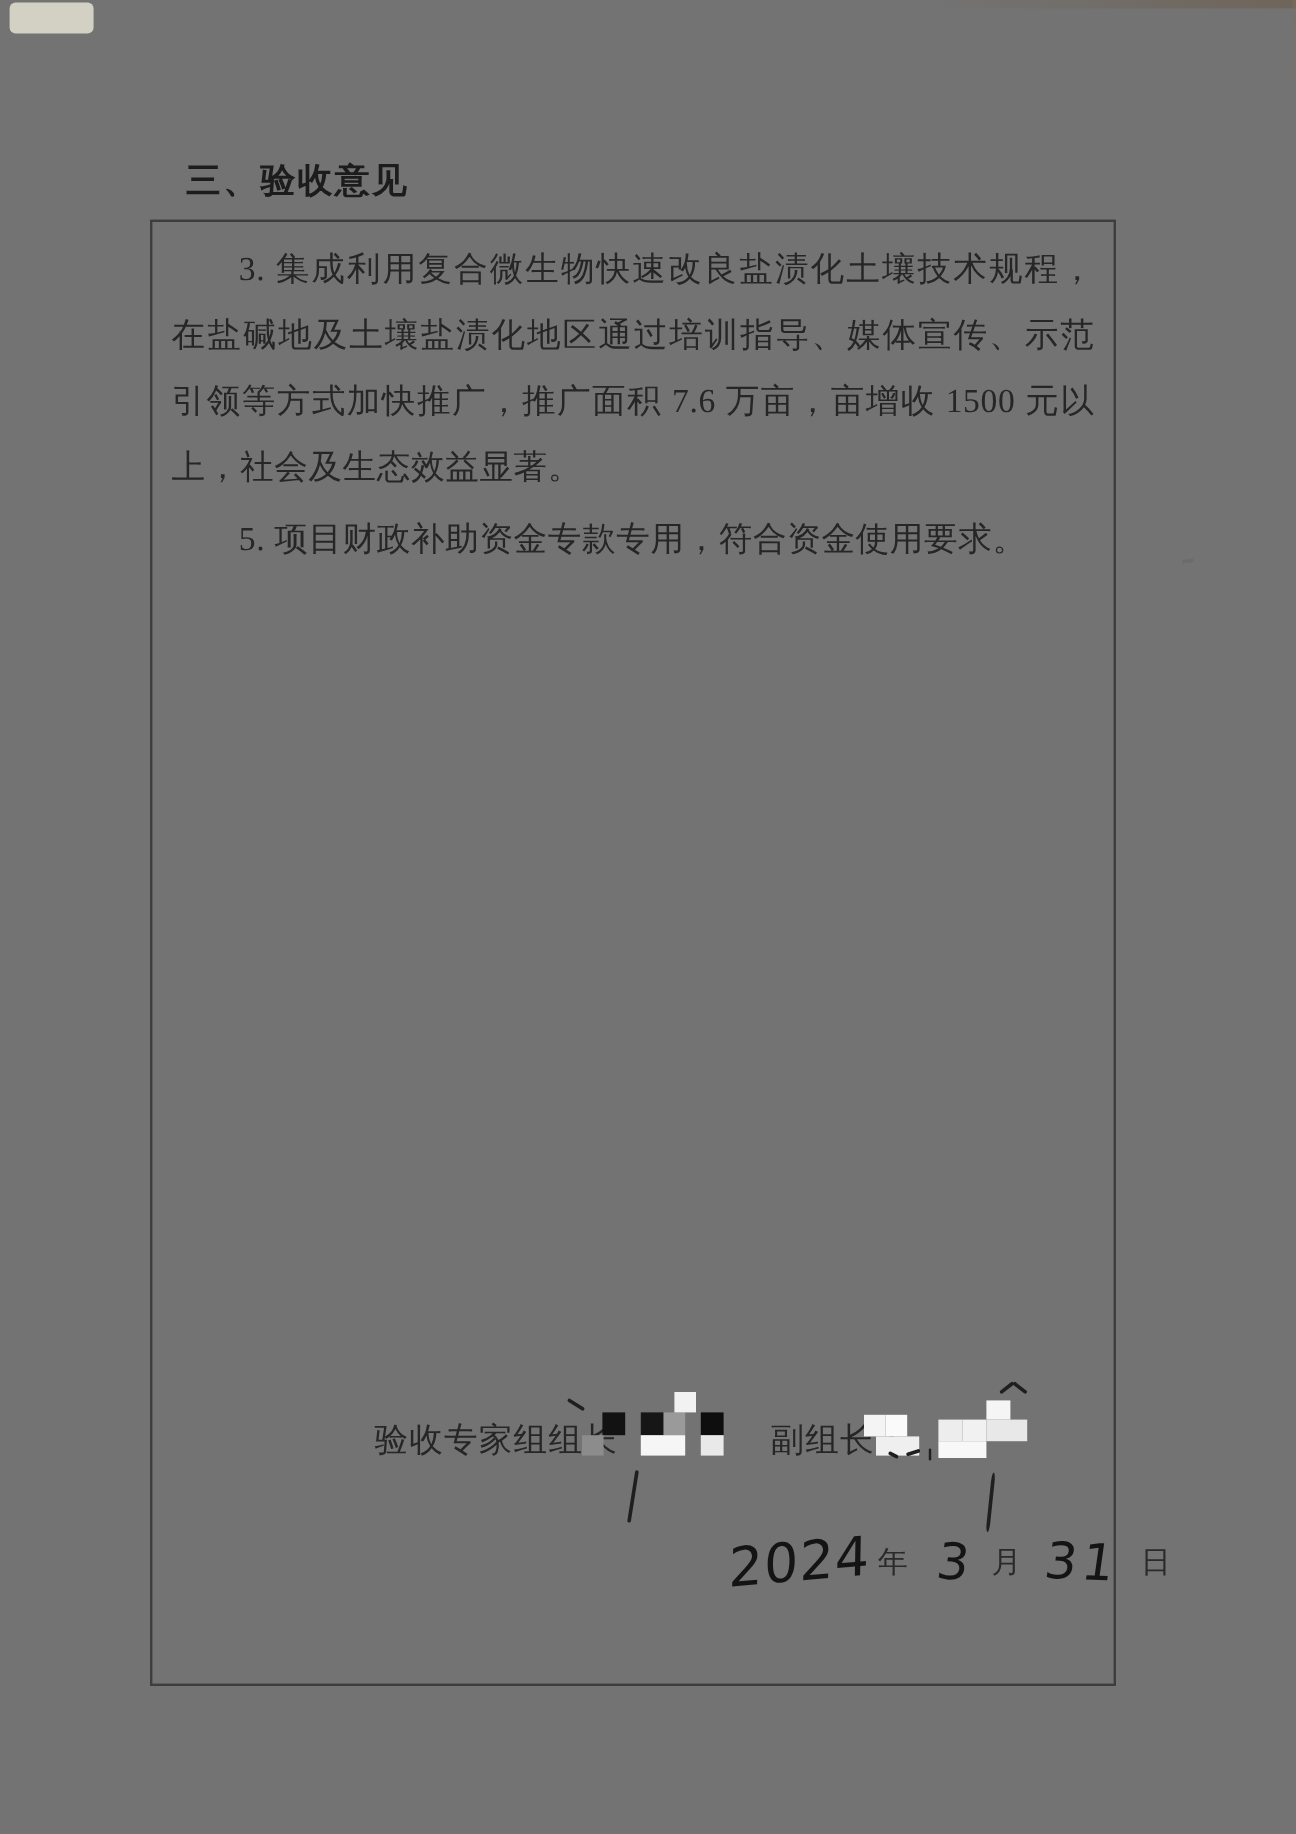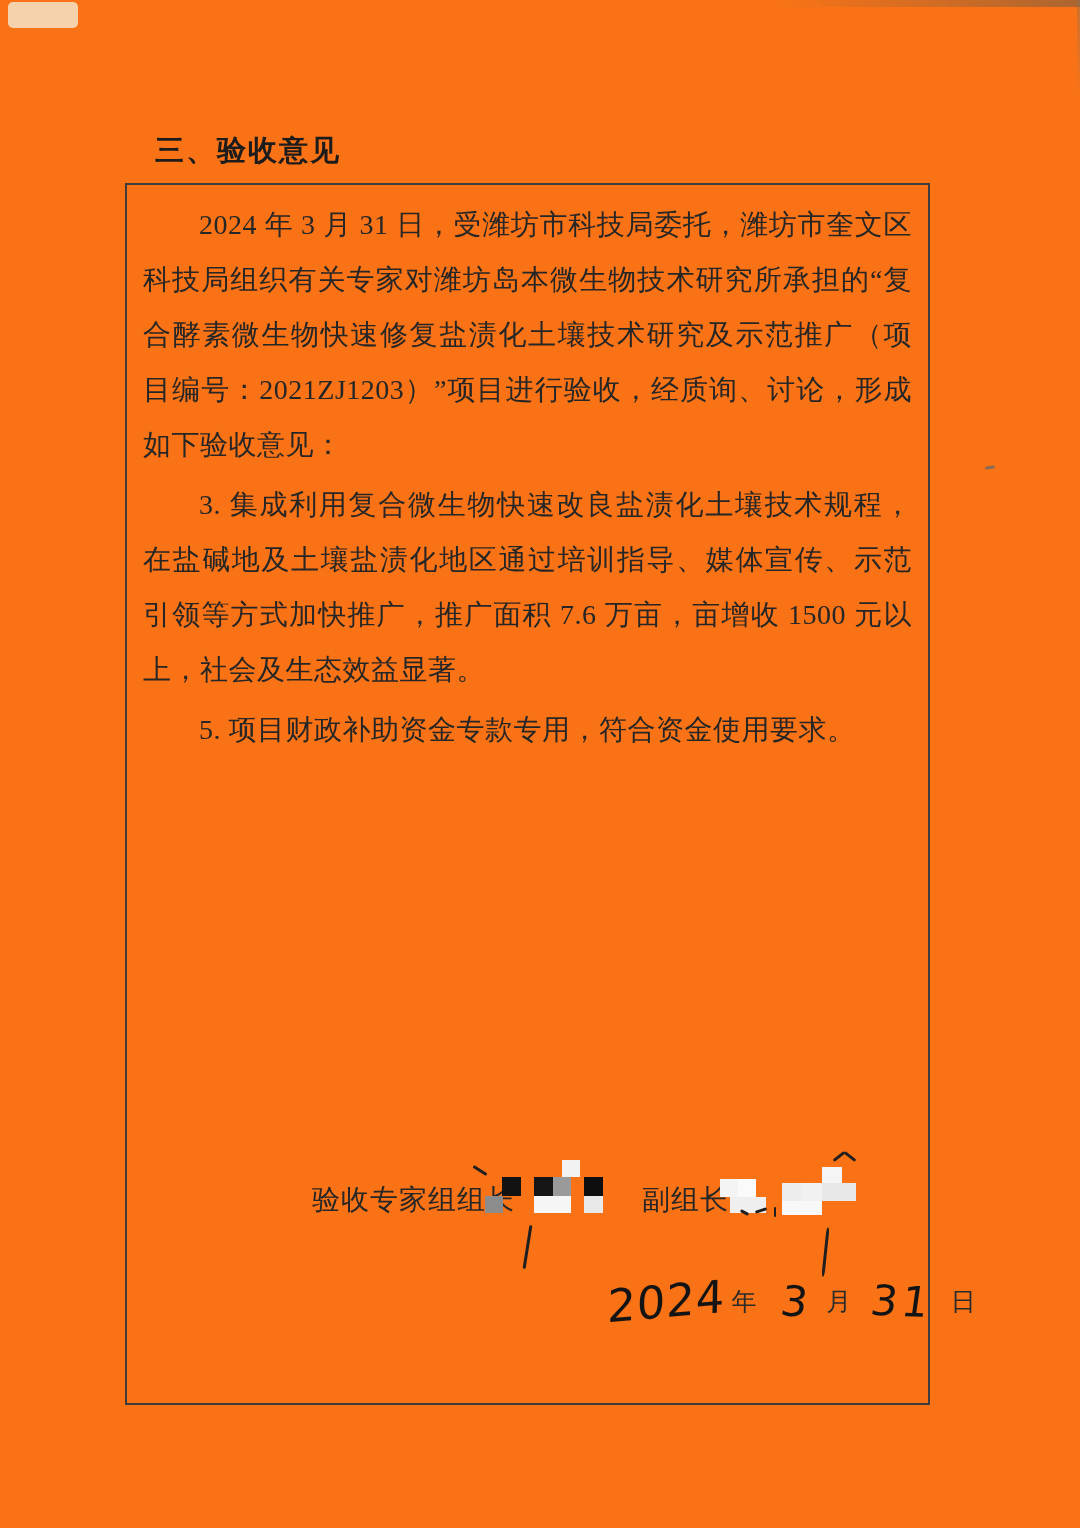--- a/index.html
+++ b/index.html
@@ -1,21 +1,21 @@
 <!DOCTYPE html>
 <html><head>
 <meta charset="utf-8">
 <style>
   html,body{margin:0;padding:0;}
   body{background:#e8e8e8;}
   .page{
     position:relative;
     width:1080px;height:1528px;
     margin:0 auto;
-    background:#f97316;
+    background:#737373;
     overflow:hidden;
     font-family:"Liberation Serif","DejaVu Serif",serif;
     color:#232323;
   }
   
   .edge-top-right{
     position:absolute;top:0;right:0;width:300px;height:7px;
     background:linear-gradient(to left, rgba(108,90,70,.55), rgba(108,90,70,0));
   }
   .edge-right-top{
@@ -98,21 +98,20 @@
   <div class="edge-top-right"></div>
   <div class="edge-right-top"></div>
   <div class="blob-top-left"></div>
   <div class="dash-right"></div>
 
   <h1 class="doc-title">三、验收意见</h1>
 
   <div class="opinion-box">
 
     <div class="paras">
-        <p class="para">2024 年 3 月 31 日，受潍坊市科技局委托，潍坊市奎文区科技局组织有关专家对潍坊岛本微生物技术研究所承担的“复合酵素微生物快速修复盐渍化土壤技术研究及示范推广（项目编号：2021ZJ1203）”项目进行验收，经质询、讨论，形成如下验收意见：</p>
         <p class="para">3. 集成利用复合微生物快速改良盐渍化土壤技术规程，在盐碱地及土壤盐渍化地区通过培训指导、媒体宣传、示范引领等方式加快推广，推广面积 7.6 万亩，亩增收 1500 元以上，社会及生态效益显著。</p>
         <p class="para">5. 项目财政补助资金专款专用，符合资金使用要求。</p>
       </div>
 
     <div class="sig-row">
       <span class="sig-label leader-label">验收专家组组长</span>
 
       <div class="mosaic mosaic1">
         <div class="cell" style="left:20px;top:10px;width:19px;height:19px;background:#121212;"></div>
         <div class="cell" style="left:3px;top:29px;width:18px;height:17px;background:#8c8c8c;"></div>

